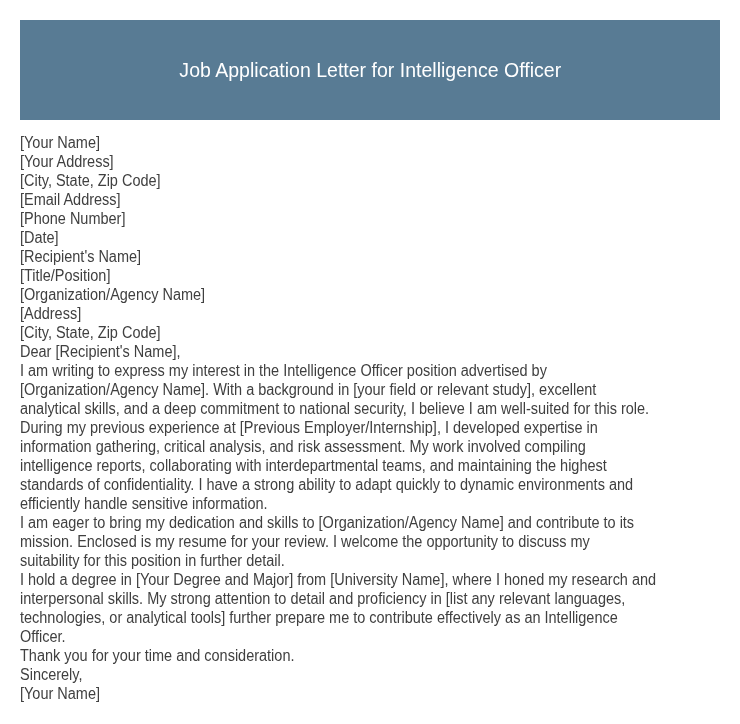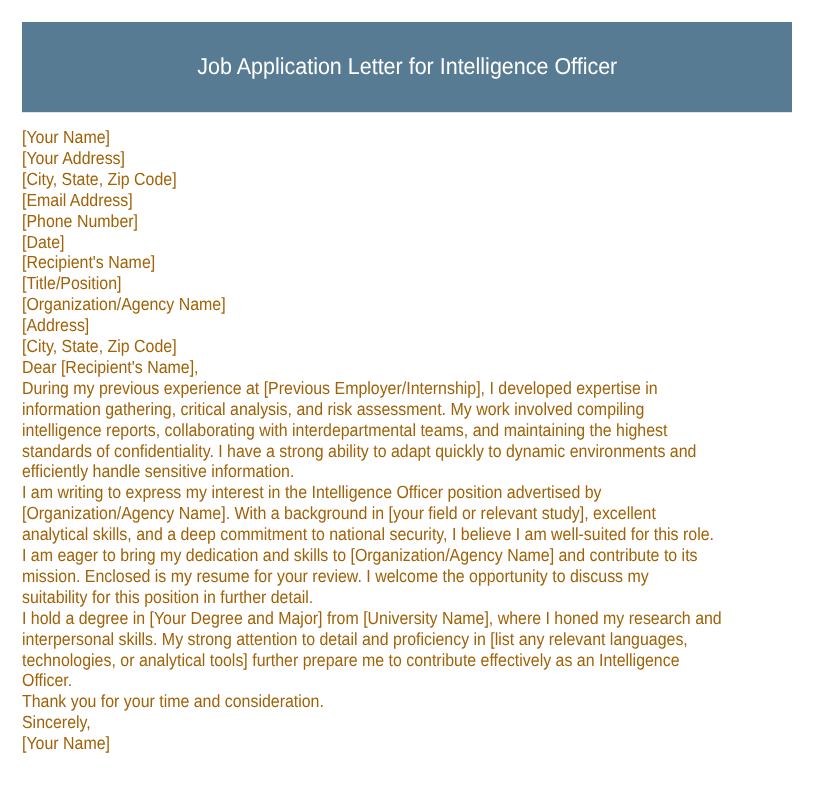--- a/index.html
+++ b/index.html
@@ -1,27 +1,27 @@
 <!DOCTYPE html>
 <html><head>
 <meta charset="utf-8">
 <style>
   html, body { margin: 0; padding: 0; background: #ffffff; }
   body { width: 740px; height: 724px; position: relative; overflow: hidden; }
   .header {
-    position: absolute; left: 20px; top: 20px; width: 700px; height: 82px;
+    position: absolute; left: 20px; top: 20px; width: 700px; height: 100px;
     background: #587b94; display: flex; align-items: center; justify-content: center;
   }
   .header-title {
     color: #ffffff; font-family: "Liberation Sans", sans-serif; font-size: 21px;
     display: inline-block; transform: scaleX(0.93); white-space: nowrap;
   }
   .letter {
-    position: absolute; left: 20px; top: 116px; width: 720px;
-    font-family: "Liberation Sans", sans-serif; font-size: 16px; color: #a16207;
+    position: absolute; left: 20px; top: 133px; width: 720px;
+    font-family: "Liberation Sans", sans-serif; font-size: 16px; color: #404040;
   }
   .line {
     height: 19px; line-height: 19px; white-space: nowrap;
     transform-origin: left center; transform: scaleX(0.905);
   }
 </style>
 </head>
 <body>
 
 <div class="header">
@@ -39,30 +39,30 @@
   </div>
   <div>
     <div class="line">[Recipient's Name]</div>
     <div class="line">[Title/Position]</div>
     <div class="line">[Organization/Agency Name]</div>
     <div class="line">[Address]</div>
     <div class="line">[City, State, Zip Code]</div>
   </div>
   <div class="line">Dear [Recipient's Name],</div>
   <div>
+    <div class="line">I am writing to express my interest in the Intelligence Officer position advertised by</div>
+    <div class="line">[Organization/Agency Name]. With a background in [your field or relevant study], excellent</div>
+    <div class="line">analytical skills, and a deep commitment to national security, I believe I am well-suited for this role.</div>
+  </div>
+  <div>
     <div class="line">During my previous experience at [Previous Employer/Internship], I developed expertise in</div>
     <div class="line">information gathering, critical analysis, and risk assessment. My work involved compiling</div>
     <div class="line">intelligence reports, collaborating with interdepartmental teams, and maintaining the highest</div>
     <div class="line">standards of confidentiality. I have a strong ability to adapt quickly to dynamic environments and</div>
     <div class="line">efficiently handle sensitive information.</div>
-  </div>
-  <div>
-    <div class="line">I am writing to express my interest in the Intelligence Officer position advertised by</div>
-    <div class="line">[Organization/Agency Name]. With a background in [your field or relevant study], excellent</div>
-    <div class="line">analytical skills, and a deep commitment to national security, I believe I am well-suited for this role.</div>
   </div>
   <div>
     <div class="line">I am eager to bring my dedication and skills to [Organization/Agency Name] and contribute to its</div>
     <div class="line">mission. Enclosed is my resume for your review. I welcome the opportunity to discuss my</div>
     <div class="line">suitability for this position in further detail.</div>
   </div>
   <div>
     <div class="line">I hold a degree in [Your Degree and Major] from [University Name], where I honed my research and</div>
     <div class="line">interpersonal skills. My strong attention to detail and proficiency in [list any relevant languages,</div>
     <div class="line">technologies, or analytical tools] further prepare me to contribute effectively as an Intelligence</div>

